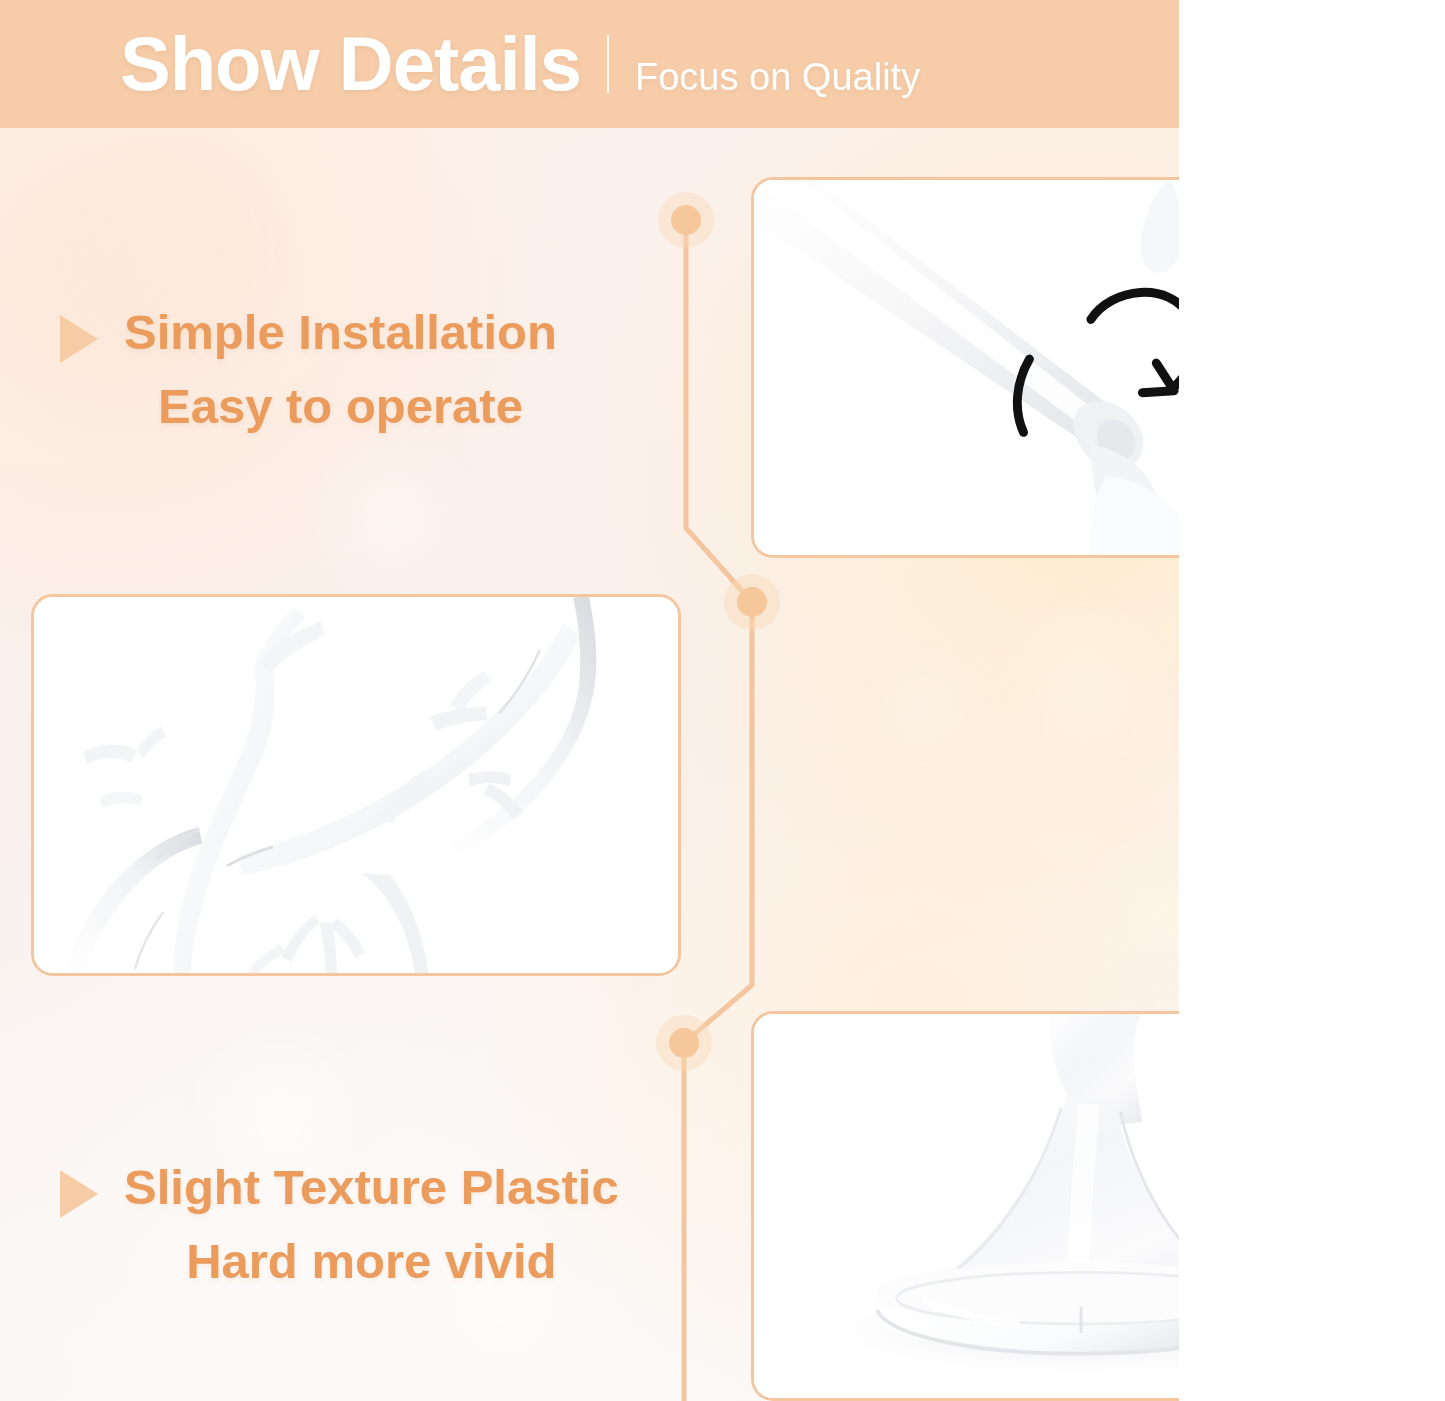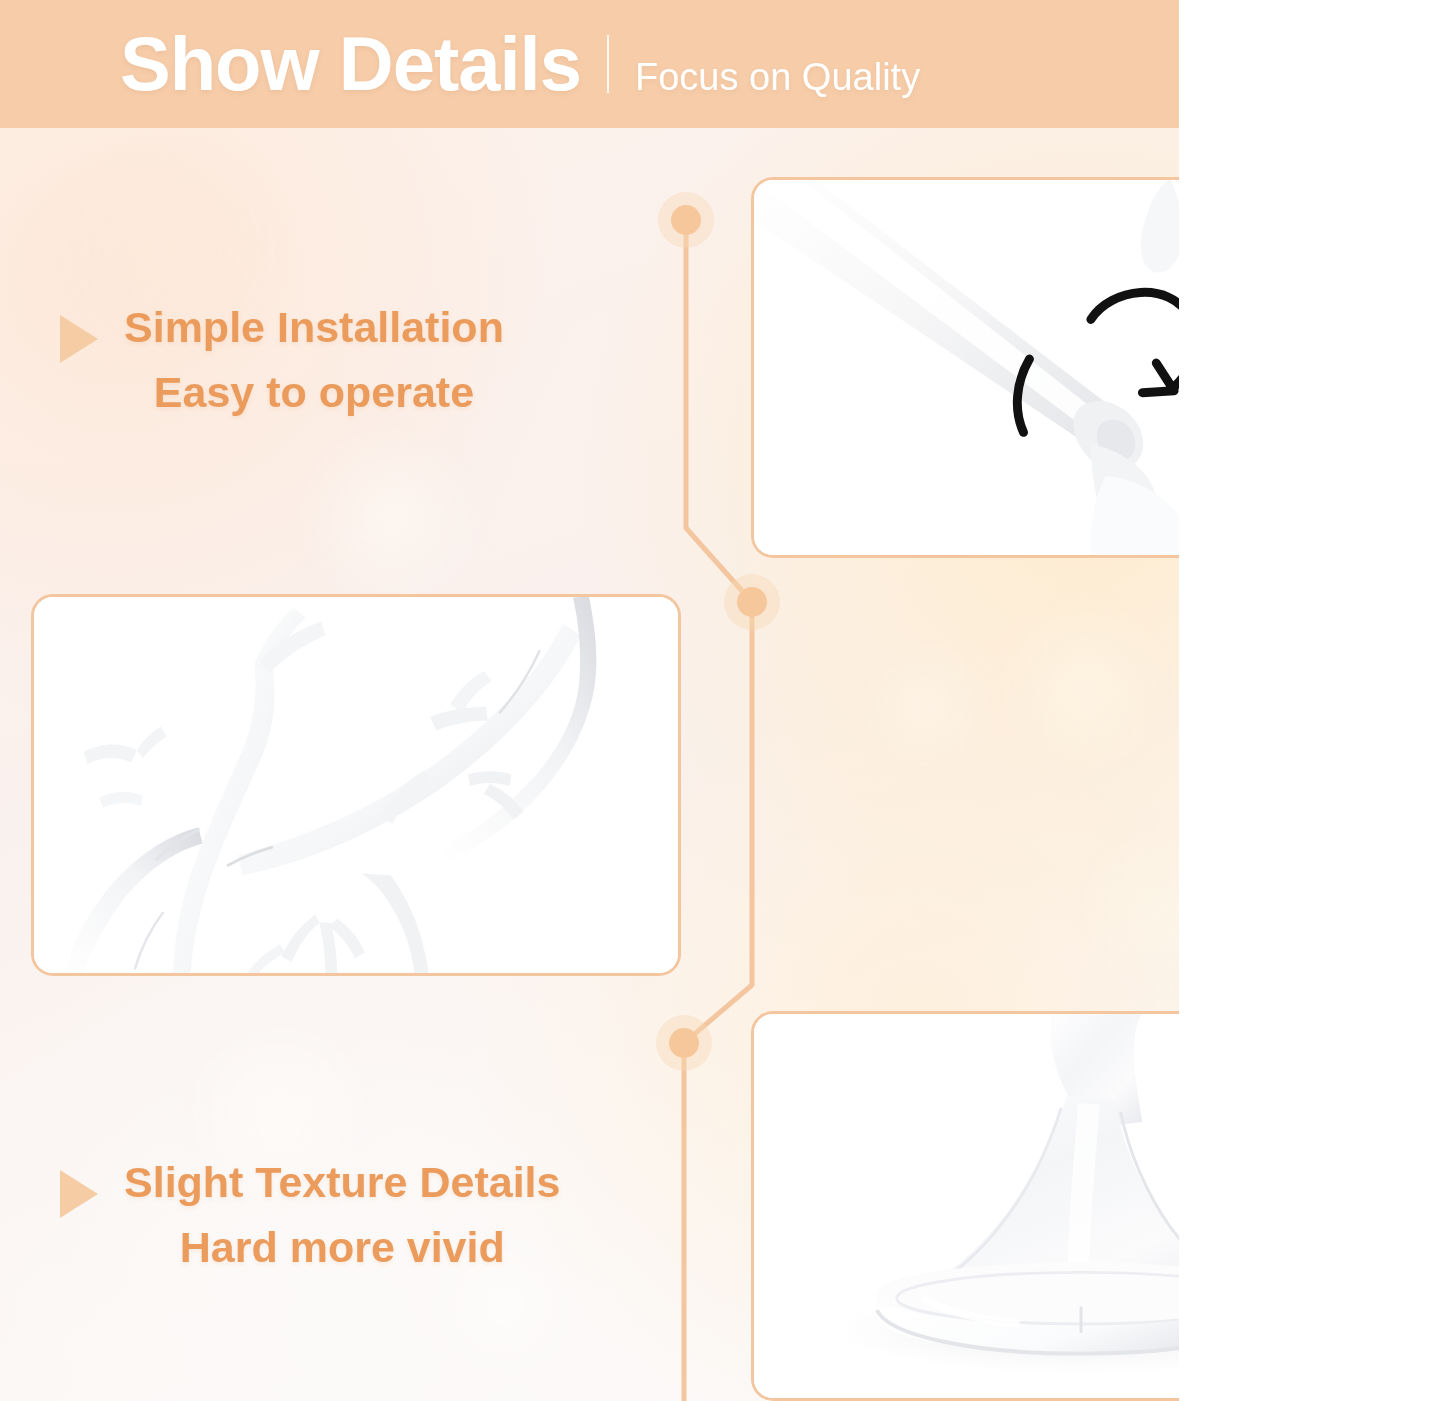--- a/index.html
+++ b/index.html
@@ -88,21 +88,21 @@
 
   
   .feature {
     position:absolute;
     display:flex;
     align-items:flex-start;
   }
   .feature-lines { display:flex; flex-direction:column; }
   .feature-line {
     color:#eb9c5c;
-    font-size:43px;
+    font-size:49px;
     font-weight:bold;
     line-height:1.52;
     white-space:nowrap;
     text-shadow:0 2px 4px rgba(230,170,125,0.18);
   }
   .feature-line.l2 { text-align:left; }
 
   .tri {
     width:0; height:0;
     flex:0 0 auto;
@@ -328,18 +328,18 @@
     <div class="feature-lines">
       <div class="feature-line">Simple Installation</div>
       <div class="feature-line l2">Easy to operate</div>
     </div>
   </div>
 
 
   <div class="feature feat-3">
     <div class="tri tri-right"></div>
     <div class="feature-lines">
-      <div class="feature-line">Slight Texture Details</div>
+      <div class="feature-line">Slight Texture Plastic</div>
       <div class="feature-line l2">Hard more vivid</div>
     </div>
   </div>
 
 </div>
 
 </body></html>

